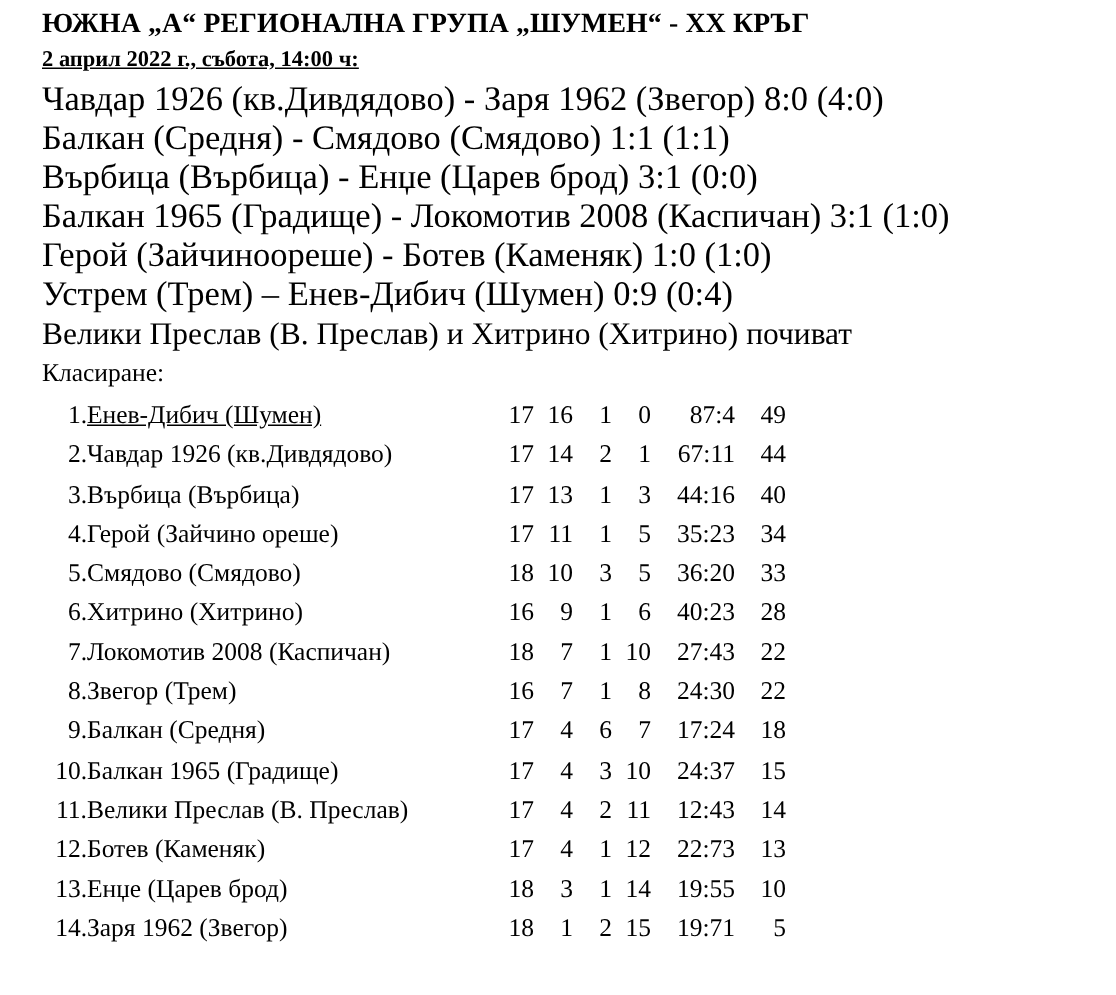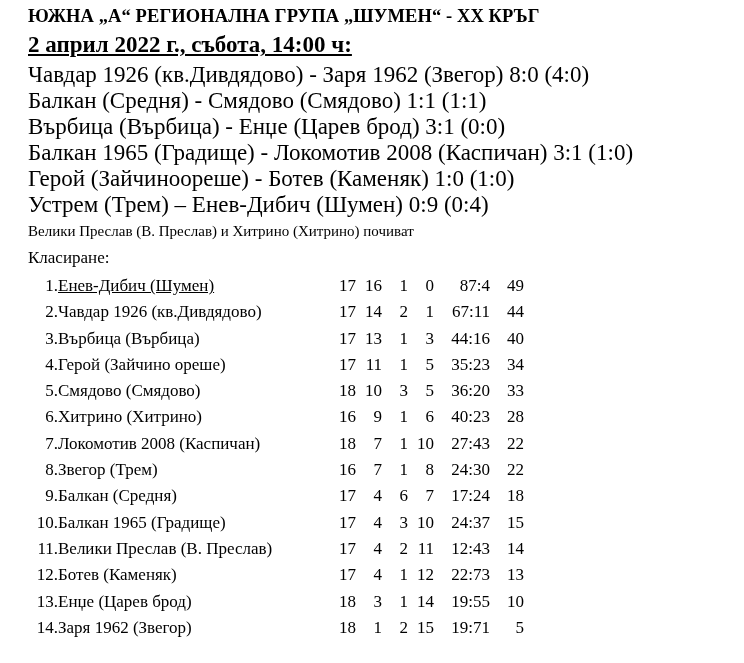--- a/index.html
+++ b/index.html
@@ -25,34 +25,34 @@
     font-family: "Liberation Serif", serif;
     font-weight: bold;
     font-size: 18.5px;
     letter-spacing: 0.1px;
     margin: 0 0 5px 0;
     white-space: nowrap;
   }
   .date-head {
     font-family: "Liberation Serif", serif;
     font-weight: bold;
-    font-size: 23px;
+    font-size: 15px;
     text-decoration: underline;
     margin: 4px 0 4px 0;
     white-space: nowrap;
   }
   .match-line {
     font-family: "Liberation Serif", serif;
     font-size: 23px;
     line-height: 26px;
     white-space: nowrap;
   }
   .rest-line {
     font-family: "Liberation Serif", serif;
-    font-size: 15px;
+    font-size: 21px;
     line-height: 26px;
     white-space: nowrap;
   }
   .standings-label {
     font-family: "Liberation Serif", serif;
     font-size: 17px;
     line-height: 26px;
     margin-top: 1px;
     white-space: nowrap;
   }

